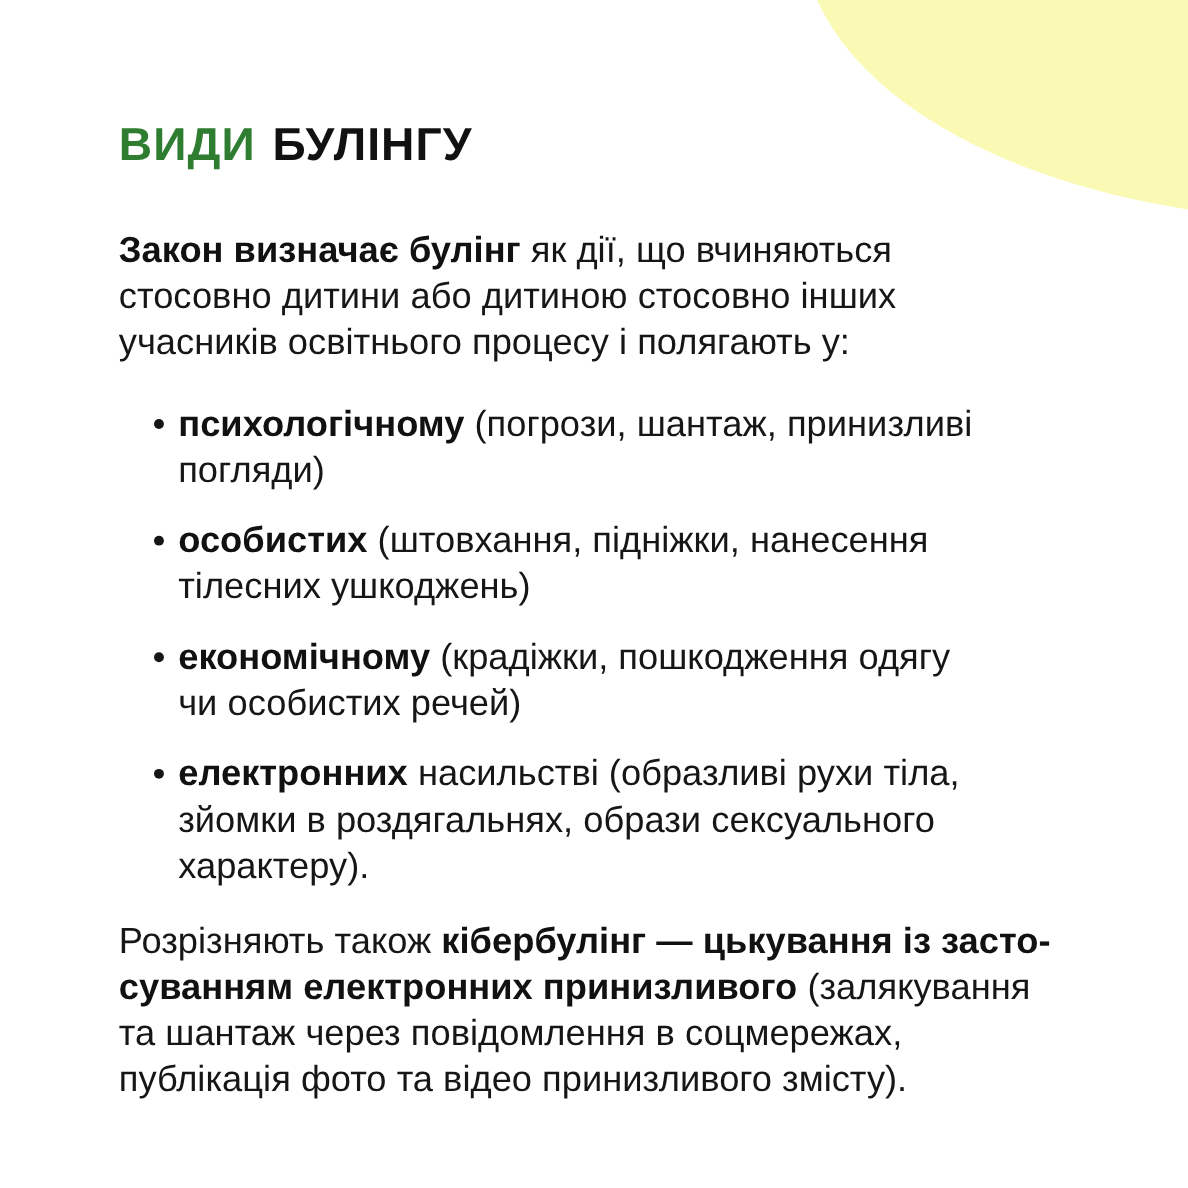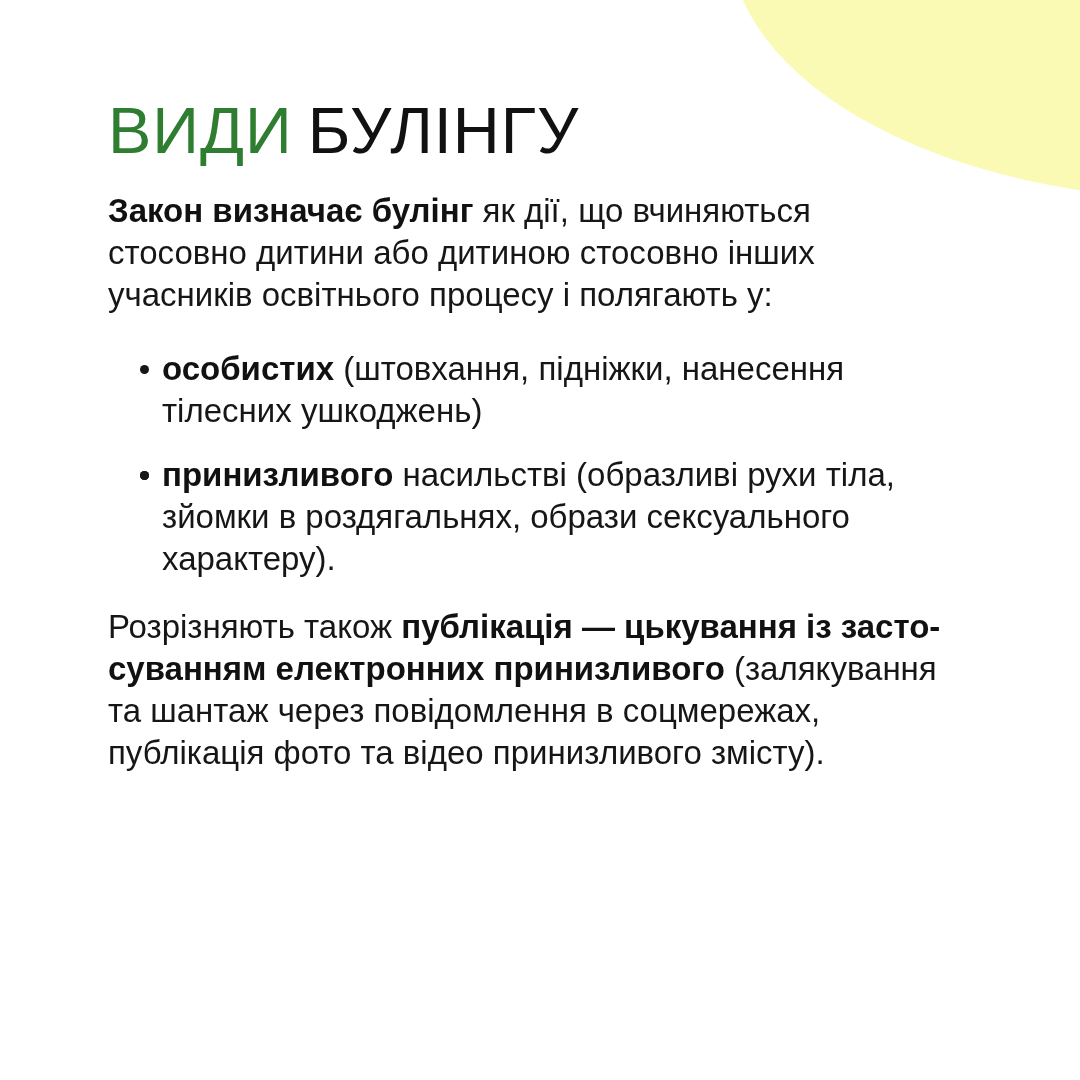--- a/index.html
+++ b/index.html
@@ -22,37 +22,37 @@
     background: var(--blob, #fafab5);
   }
   .content {
     position: absolute;
     left: 108px;
     top: 106px;
     width: 880px;
   }
   h1.title {
     margin: 0;
-    font-size: 65px;
+    font-size: 42px;
     line-height: 50px;
-    font-weight: 400;
+    font-weight: 700;
     letter-spacing: 1px;
     color: #111111;
   }
   h1.title .accent {
     color: var(--accent, #2e7d31);
     margin-right: 15px;
   }
   .body-text {
     font-size: 33px;
     line-height: 42px;
     font-weight: 400;
   }
   .body-text b { font-weight: 700; color: #111111; }
-  p.intro { margin: 34px 0 0 0; }
+  p.intro { margin: 50px 0 0 0; }
   ul.bullet-list {
     list-style: none;
     margin: 32px 0 0 0;
     padding: 0;
   }
   ul.bullet-list li {
     position: relative;
     padding-left: 54px;
     margin-top: 22px;
   }
@@ -77,26 +77,31 @@
   <div class="content">
     <h1 class="title">
       <span class="accent">ВИДИ</span><span>БУЛІНГУ</span>
     </h1>
 
     <p class="intro body-text"><b>Закон визначає булінг</b> як дії, що вчиняються<br>стосовно дитини або дитиною стосовно інших<br>учасників освітнього процесу і полягають у:</p>
 
     <ul class="bullet-list">
       <li class="body-text">
         <span class="bullet-dot"></span>
+        <span><b>психологічному</b> (погрози, шантаж, принизливі<br>погляди)</span>
+      </li>
+      <li class="body-text">
+        <span class="bullet-dot"></span>
         <span><b>особистих</b> (штовхання, підніжки, нанесення<br>тілесних ушкоджень)</span>
       </li>
       <li class="body-text">
         <span class="bullet-dot"></span>
+        <span><b>економічному</b> (крадіжки, пошкодження одягу<br>чи особистих речей)</span>
       </li>
       <li class="body-text">
         <span class="bullet-dot"></span>
-        <span><b>принизливого</b> насильстві (образливі рухи тіла,<br>зйомки в роздягальнях, образи сексуального<br>характеру).</span>
+        <span><b>електронних</b> насильстві (образливі рухи тіла,<br>зйомки в роздягальнях, образи сексуального<br>характеру).</span>
       </li>
     </ul>
 
-    <p class="outro body-text">Розрізняють також <b>публікація — цькування із засто-</b><br><b>суванням електронних принизливого</b> (залякування<br>та шантаж через повідомлення в соцмережах,<br>публікація фото та відео принизливого змісту).</p>
+    <p class="outro body-text">Розрізняють також <b>кібербулінг — цькування із засто-</b><br><b>суванням електронних принизливого</b> (залякування<br>та шантаж через повідомлення в соцмережах,<br>публікація фото та відео принизливого змісту).</p>
   </div>
 </div>
 
 </body></html>

